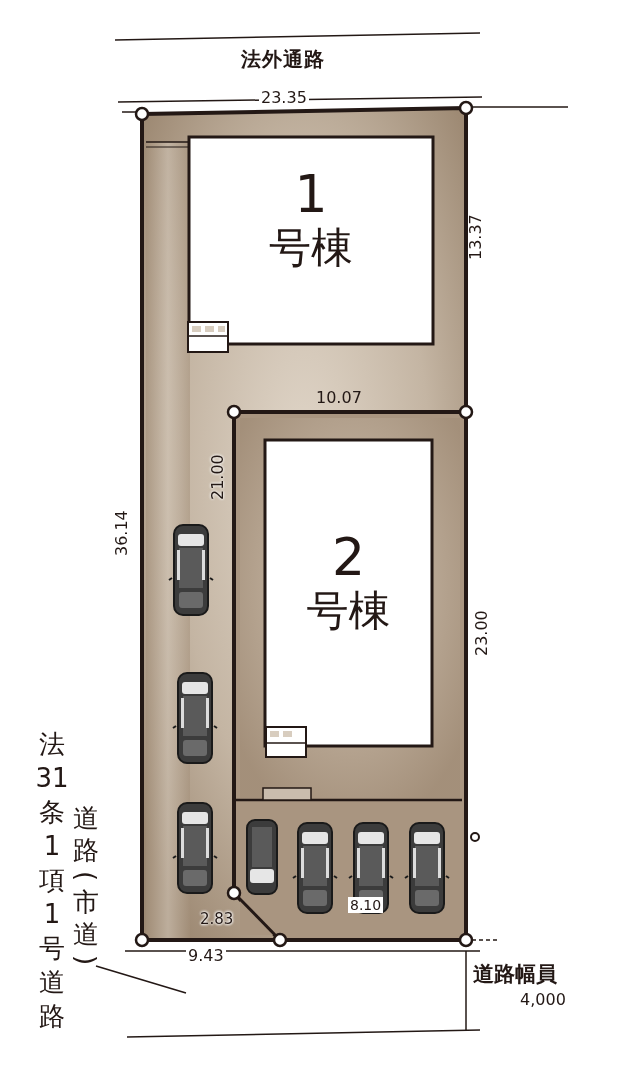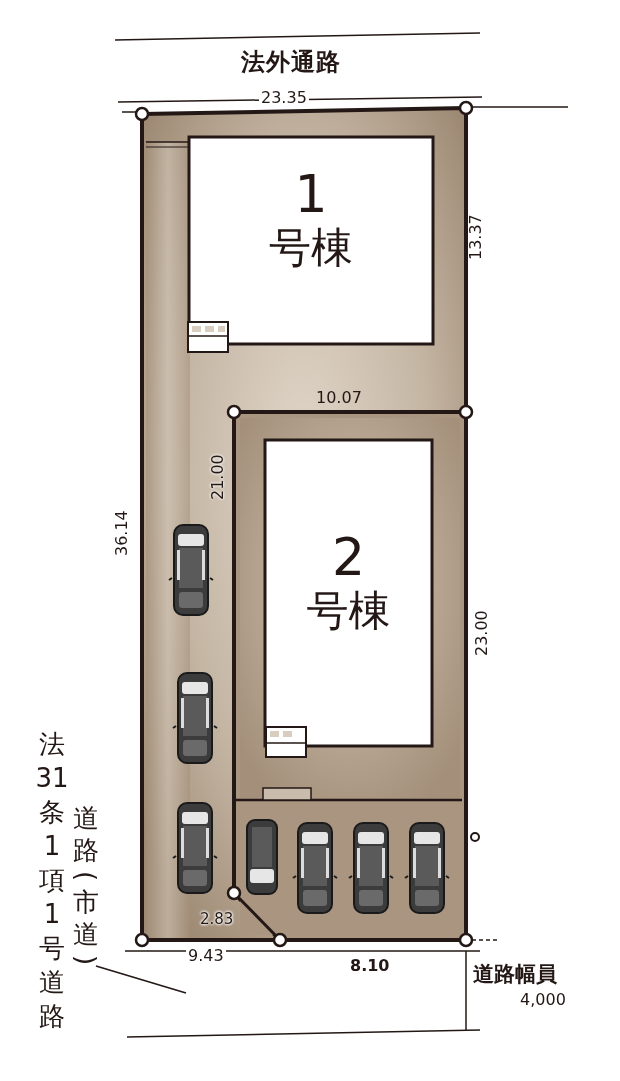--- a/index.html
+++ b/index.html
@@ -98,39 +98,39 @@
     <circle cx="466" cy="940" r="6"></circle>
   </g>
 
   <line x1="125" y1="951" x2="480" y2="951" stroke="#231815" stroke-width="1.5"></line>
   <line x1="472" y1="940" x2="500" y2="940" stroke="#231815" stroke-width="1.5" stroke-dasharray="4,3"></line>
   <line x1="466" y1="951" x2="466" y2="1030" stroke="#231815" stroke-width="1.5"></line>
   <line x1="127" y1="1037" x2="480" y2="1030" stroke="#231815" stroke-width="1.5"></line>
   <line x1="96" y1="966" x2="186" y2="993" stroke="#231815" stroke-width="1.5"></line>
 </svg>
 
-<div style="position:absolute;left:241px;top:46px;font-size:24px;font-weight:bold;letter-spacing:1px;">法外通路</div>
+<div style="position:absolute;left:241px;top:46px;font-size:20px;font-weight:bold;letter-spacing:1px;">法外通路</div>
 
 <div style="position:absolute;left:259px;top:88px;font-size:16px;background:#fff;padding:0 2px;">23.35</div>
 
 <div style="position:absolute;left:466px;top:260px;font-size:16px;transform:rotate(-90deg);transform-origin:left top;">13.37</div>
 
 <div style="position:absolute;left:112px;top:556px;font-size:16px;transform:rotate(-90deg);transform-origin:left top;">36.14</div>
 
 <div style="position:absolute;left:316px;top:388px;font-size:16px;">10.07</div>
 
 <div style="position:absolute;left:208px;top:500px;font-size:16px;transform:rotate(-90deg);transform-origin:left top;text-shadow:0 0 3px #fff,0 0 3px #fff;">21.00</div>
 
 <div style="position:absolute;left:472px;top:656px;font-size:16px;transform:rotate(-90deg);transform-origin:left top;">23.00</div>
 
 <div style="position:absolute;left:200px;top:910px;font-size:15px;text-shadow:0 0 3px #fff,0 0 3px #fff,0 0 3px #fff;">2.83</div>
 
 <div style="position:absolute;left:186px;top:946px;font-size:16px;background:#fff;padding:0 2px;">9.43</div>
 
-<div style="position:absolute;left:348px;top:956px;font-size:16px;background:#fff;padding:0 2px;font-weight:bold;">8.10</div>
+<div style="position:absolute;left:348px;top:897px;font-size:14px;background:#fff;padding:0 2px;">8.10</div>
 
 <div style="position:absolute;left:189px;top:165px;width:244px;text-align:center;">
   <div style="font-size:52px;line-height:58px;">1</div>
   <div style="font-size:42px;line-height:50px;">号棟</div>
 </div>
 
 <div style="position:absolute;left:265px;top:528px;width:167px;text-align:center;">
   <div style="font-size:52px;line-height:58px;">2</div>
   <div style="font-size:42px;line-height:50px;">号棟</div>
 </div>

